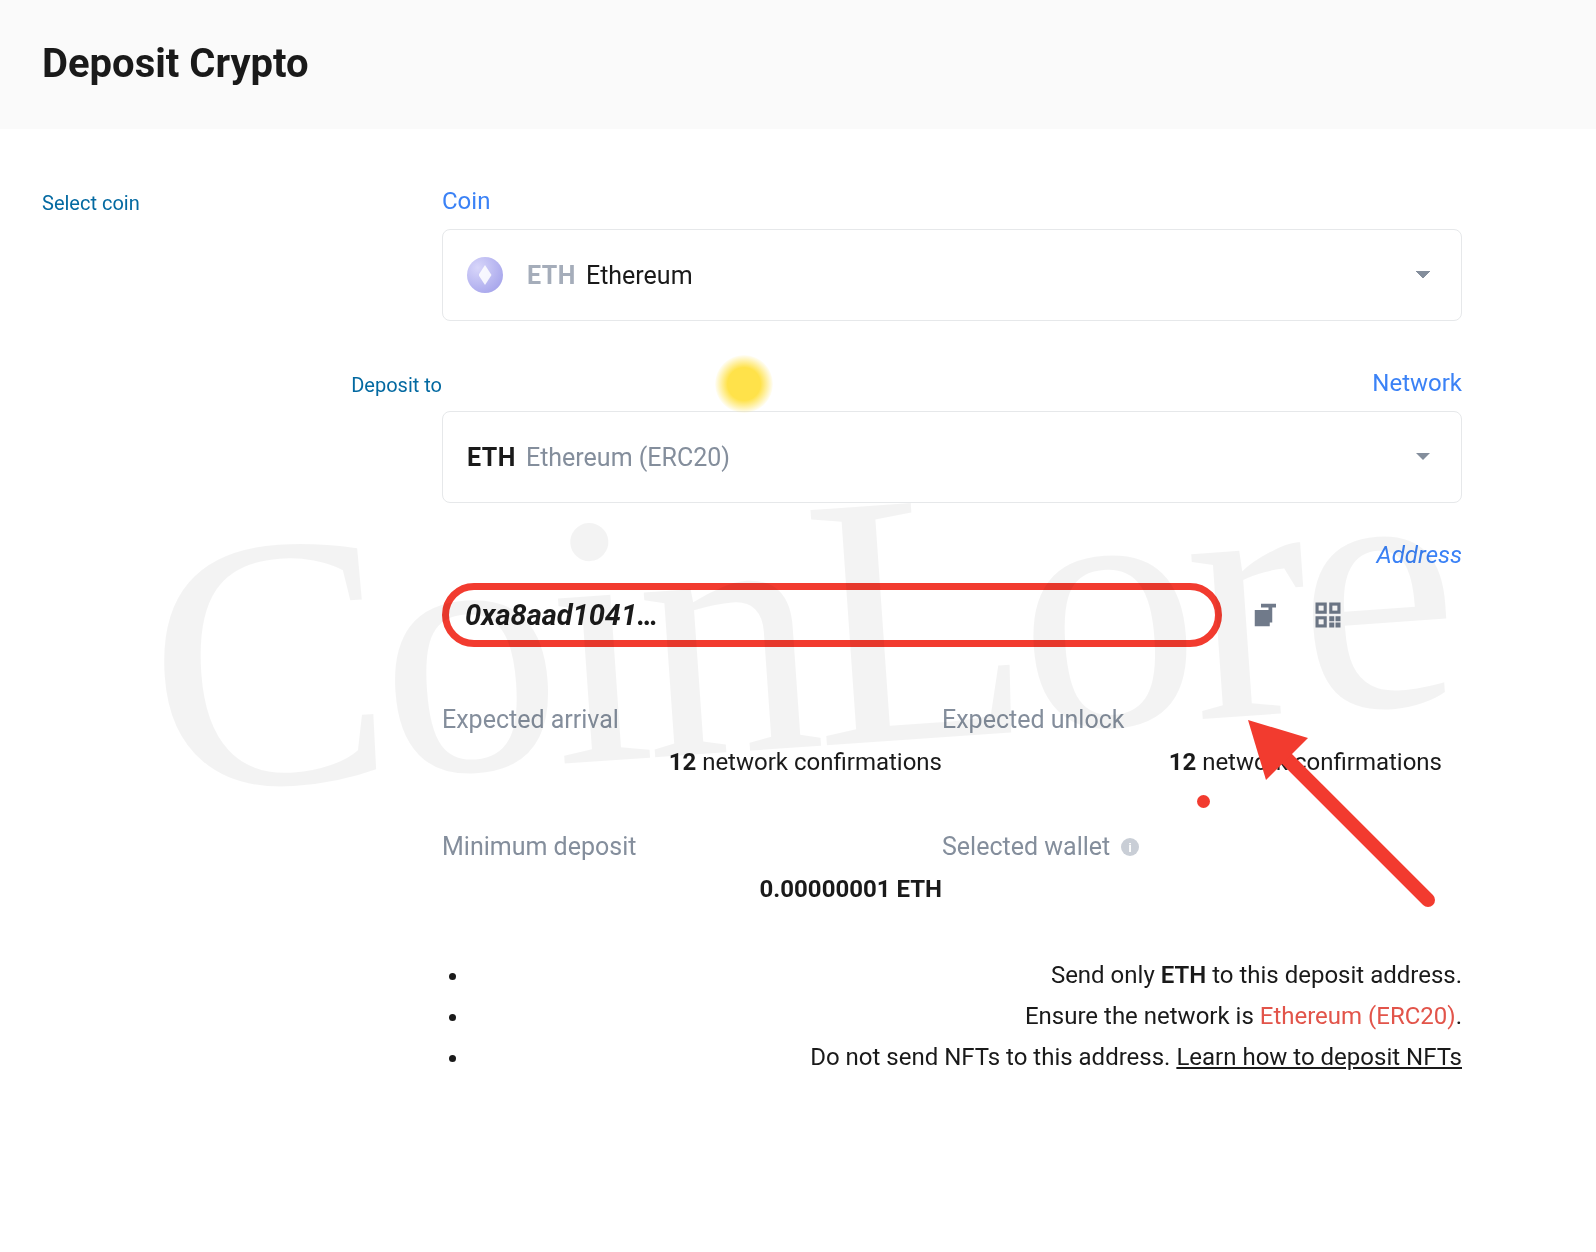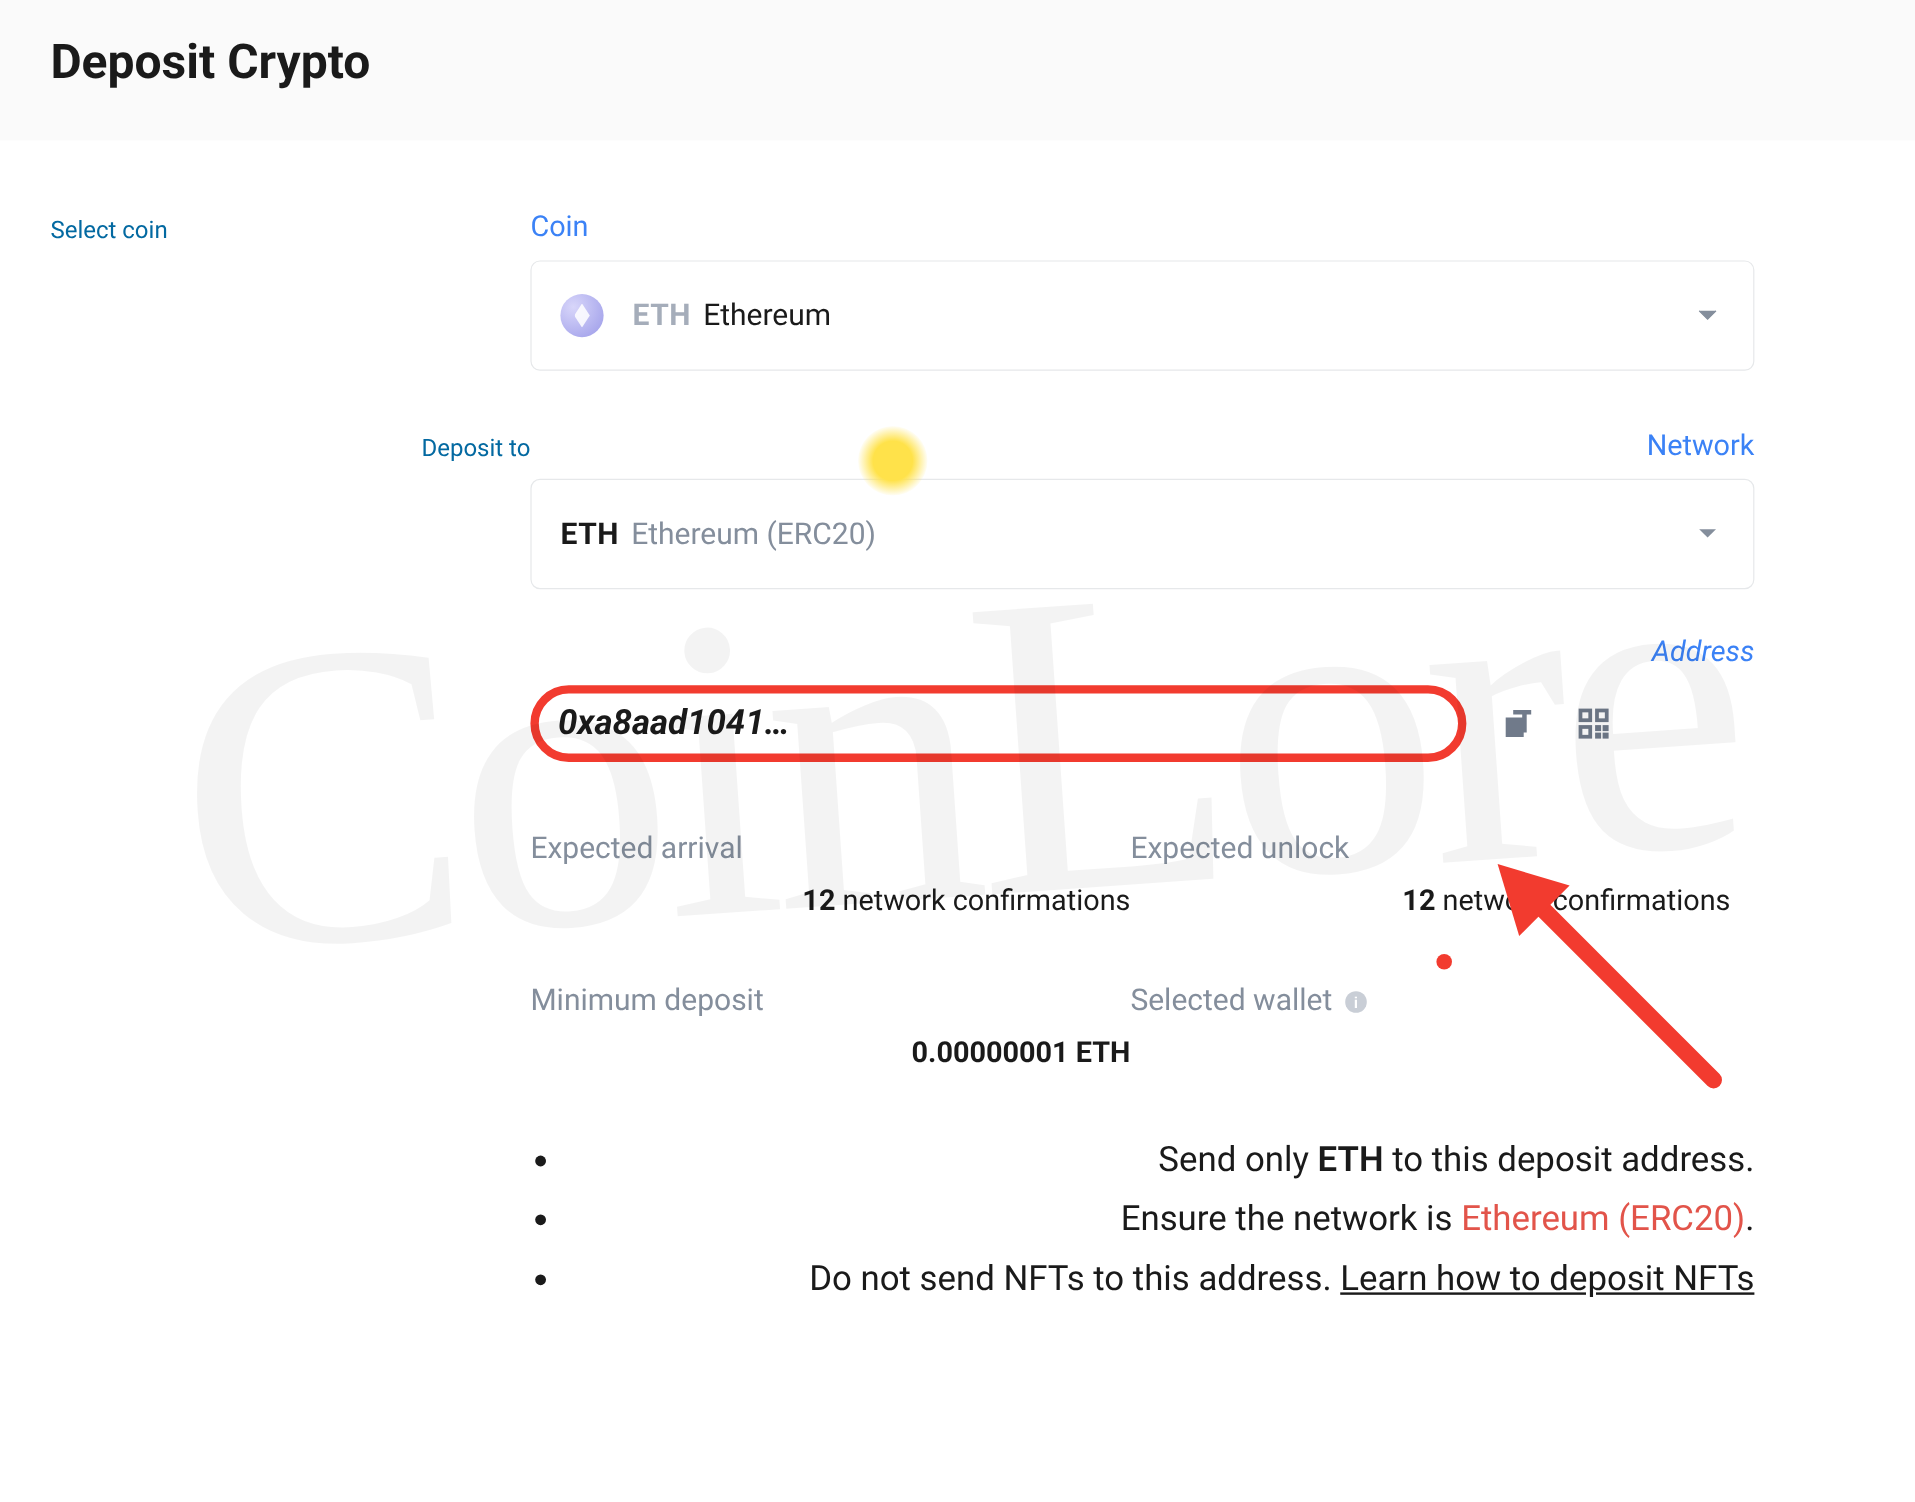--- a/index.html
+++ b/index.html
@@ -1,17 +1,17 @@
 <!DOCTYPE html>
 <html><head>
 <meta charset="utf-8">
 <style>
 * { margin: 0; padding: 0; box-sizing: border-box; }
 body { font-family: -apple-system, BlinkMacSystemFont, "Segoe UI", Roboto, Helvetica, Arial, sans-serif; background: #fff; width: 1596px; height: 1252px; position: relative; }
-.header { background: #fafafa; padding: 28px 42px 42px; }
+.header { background: #fafafa; padding: 40px 42px 42px; }
 .page-title { font-size: 40px; font-weight: 700; color: #1a1a1a; }
 .content { padding: 58px 42px 0; }
 .row { display: flex; margin-bottom: 48px; }
 .row-label { width: 400px; font-size: 20px; color: #0369a1; padding-top: 4px; }
 .row-body { flex: 1; max-width: 1020px; }
 .field-label { font-size: 24px; color: #3b82f6; margin-bottom: 14px; }
 .dropdown { border: 1px solid #e6e8ea; border-radius: 8px; height: 92px; display: flex; align-items: center; padding: 0 24px 0 24px; cursor: pointer; position: relative; }
 .dropdown-caret { position: absolute; right: 30px; top: 50%; transform: translateY(-50%); }
 .coin-icon { width: 36px; height: 36px; border-radius: 50%; background: radial-gradient(circle at 30% 30%, #d8d6fa, #9b9ae8); margin-right: 24px; display: flex; align-items: center; justify-content: center; }
 .coin-icon::after { content: ""; width: 13px; height: 20px; background: #fff; clip-path: polygon(50% 0, 100% 50%, 50% 100%, 0 50%); opacity: .85; }
@@ -26,21 +26,21 @@
 .addr-fade { position: absolute; top: 6px; bottom: 6px; left: 260px; right: 12px; background: linear-gradient(90deg, rgba(255,255,255,0) 0%, rgba(255,255,255,.9) 22%, #fff 45%, #fff 100%); pointer-events: none; }
 .icon-btn { width: 36px; height: 36px; display: flex; align-items: center; justify-content: center; color: #707a8a; cursor: pointer; }
 
 .info-grid { display: grid; grid-template-columns: 500px 500px; row-gap: 56px; margin-top: 58px; }
 .info-label { font-size: 25px; color: #848e9c; margin-bottom: 14px; display: flex; align-items: center; gap: 10px; }
 .info-value { font-size: 24px; color: #1a1a1a; }
 .info-value .bold { font-weight: 700; }
 .change-link { color: #f0b90b; font-weight: 500; margin-left: 10px; }
 
 .notes { margin-top: 52px; padding-left: 28px; }
-.notes li { font-size: 29px; color: #1a1a1a; line-height: 1.7; list-style: disc; }
+.notes li { font-size: 24px; color: #1a1a1a; line-height: 1.7; list-style: disc; }
 .notes .hl-dark { font-weight: 600; }
 .notes .hl-red { color: #e2544a; }
 .notes .learn { text-decoration: underline; }
 
 .annot-yellow { position: absolute; left: 715px; top: 355px; width: 58px; height: 58px; border-radius: 50%; background: radial-gradient(circle, #ffe24a 0%, #ffe24a 40%, rgba(255,226,74,0) 72%); pointer-events: none; }
 .annot-reddot { position: absolute; left: 1197px; top: 795px; width: 13px; height: 13px; border-radius: 50%; background: #f23b2f; pointer-events: none; }
 .annot-arrow { position: absolute; left: 1238px; top: 710px; pointer-events: none; }
 
 .watermark { position: absolute; inset: 0; pointer-events: none; opacity: 0.045; display:flex; align-items:center; justify-content:center; }
 .watermark span { font-size: 360px; font-family: Georgia, 'Times New Roman', serif; transform: rotate(-4deg); letter-spacing: -10px; color:#000; }

